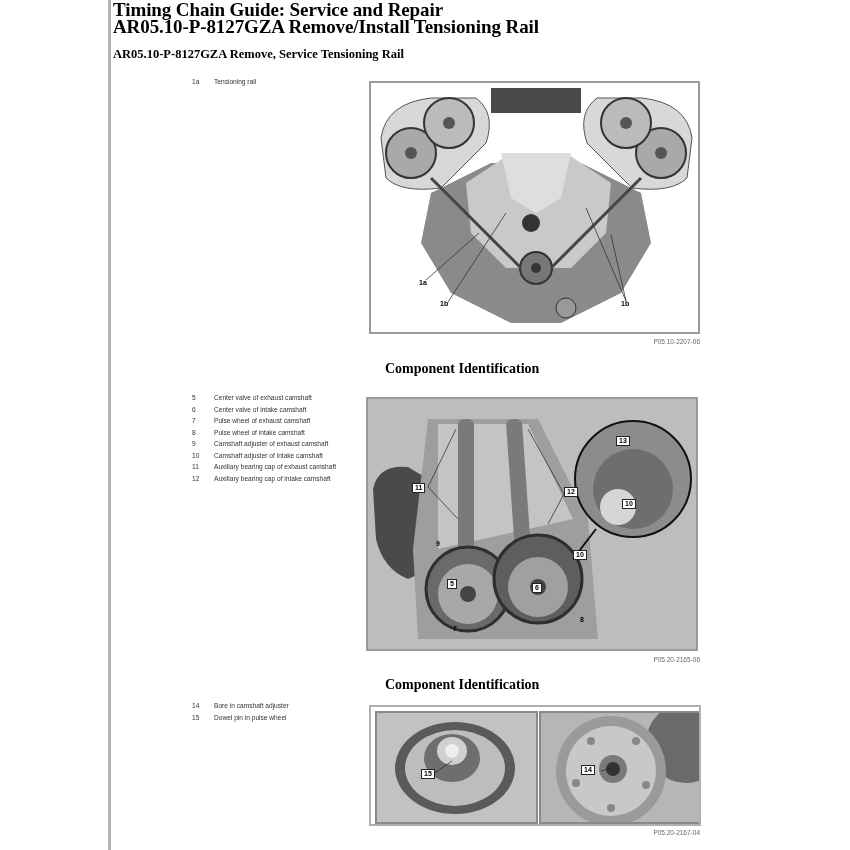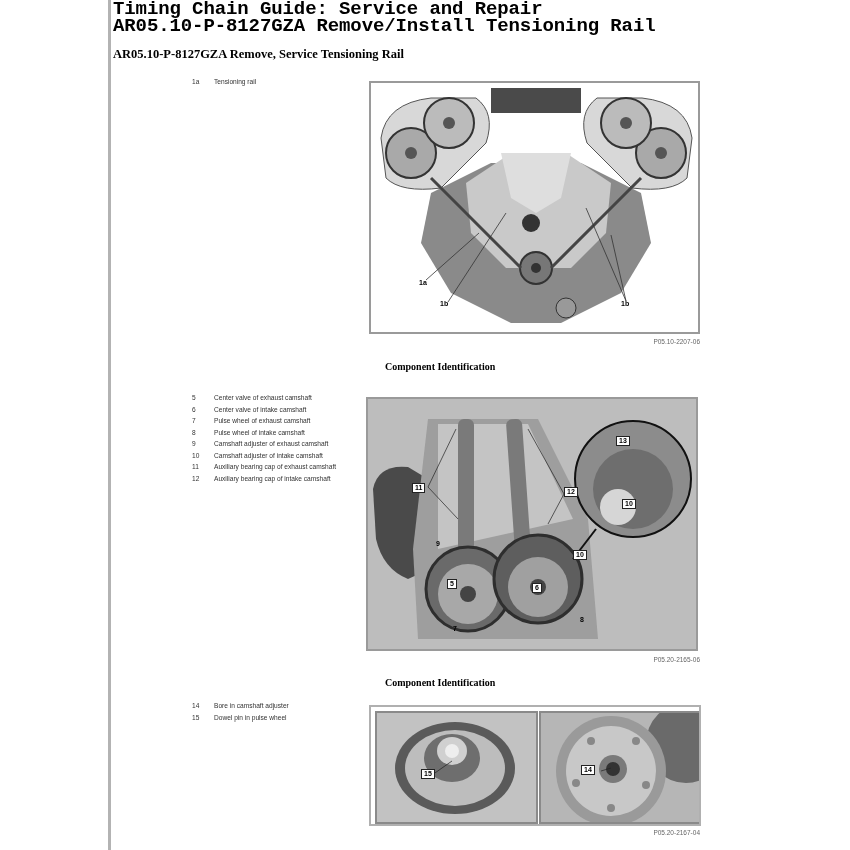--- a/index.html
+++ b/index.html
@@ -6,21 +6,21 @@
   body {
     width: 850px; height: 850px; position: relative; overflow: hidden;
     font-family: "Liberation Serif", serif; color: #000;
   }
   .left-rule {
     position: absolute; left: 108px; top: 0; width: 3px; height: 850px;
     background: #b3b3b3;
   }
   .title {
     position: absolute; left: 113px; top: 1px; margin: 0;
-    font-family: Liberation Mono, monospace; font-weight: bold;
+    font-family: Liberation Serif, serif; font-weight: bold;
     font-size: 19px; line-height: 17px; letter-spacing: -0.1px; color: #000;
   }
   .subtitle {
     position: absolute; left: 113px; top: 47px; margin: 0;
     font-family: "Liberation Serif", serif; font-weight: bold;
     font-size: 12.5px; line-height: 14px; color: #000;
   }
   .legend {
     position: absolute; left: 192px; width: 160px;
     font-family: "Liberation Sans", sans-serif; font-size: 6.6px; color: #333;
@@ -31,21 +31,21 @@
   .figure {
     position: absolute; border: 2px solid #9a9a9a; background: #f6f6f6;
     box-sizing: border-box; overflow: hidden;
   }
   .fig-id {
     position: absolute; font-family: "Liberation Sans", sans-serif;
     font-size: 6.5px; color: #666; text-align: right;
   }
   .section-heading {
     position: absolute; left: 385px; margin: 0;
-    font-family: "Liberation Serif", serif; font-weight: bold; font-size: 10px;
+    font-family: "Liberation Serif", serif; font-weight: bold; font-size: 14px;
   }
   .callout {
     position: absolute; background: #fff; border: 1px solid #222;
     font-family: "Liberation Sans", sans-serif; font-weight: bold;
     font-size: 7px; line-height: 8px; padding: 0 2px; color: #000;
   }
   .callout-plain {
     position: absolute; font-family: "Liberation Sans", sans-serif;
     font-weight: bold; font-size: 7px; color: #000;
   }

